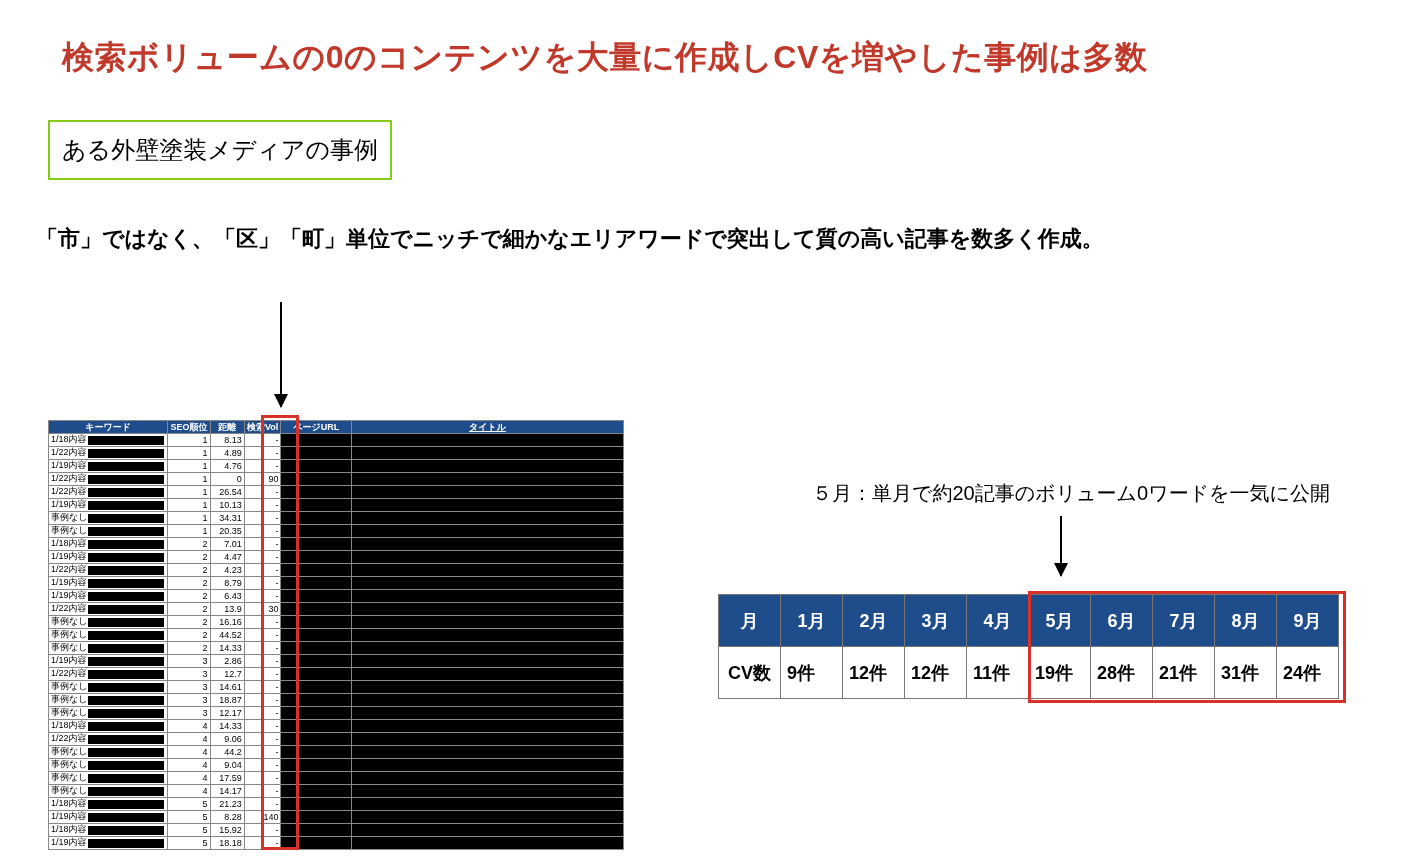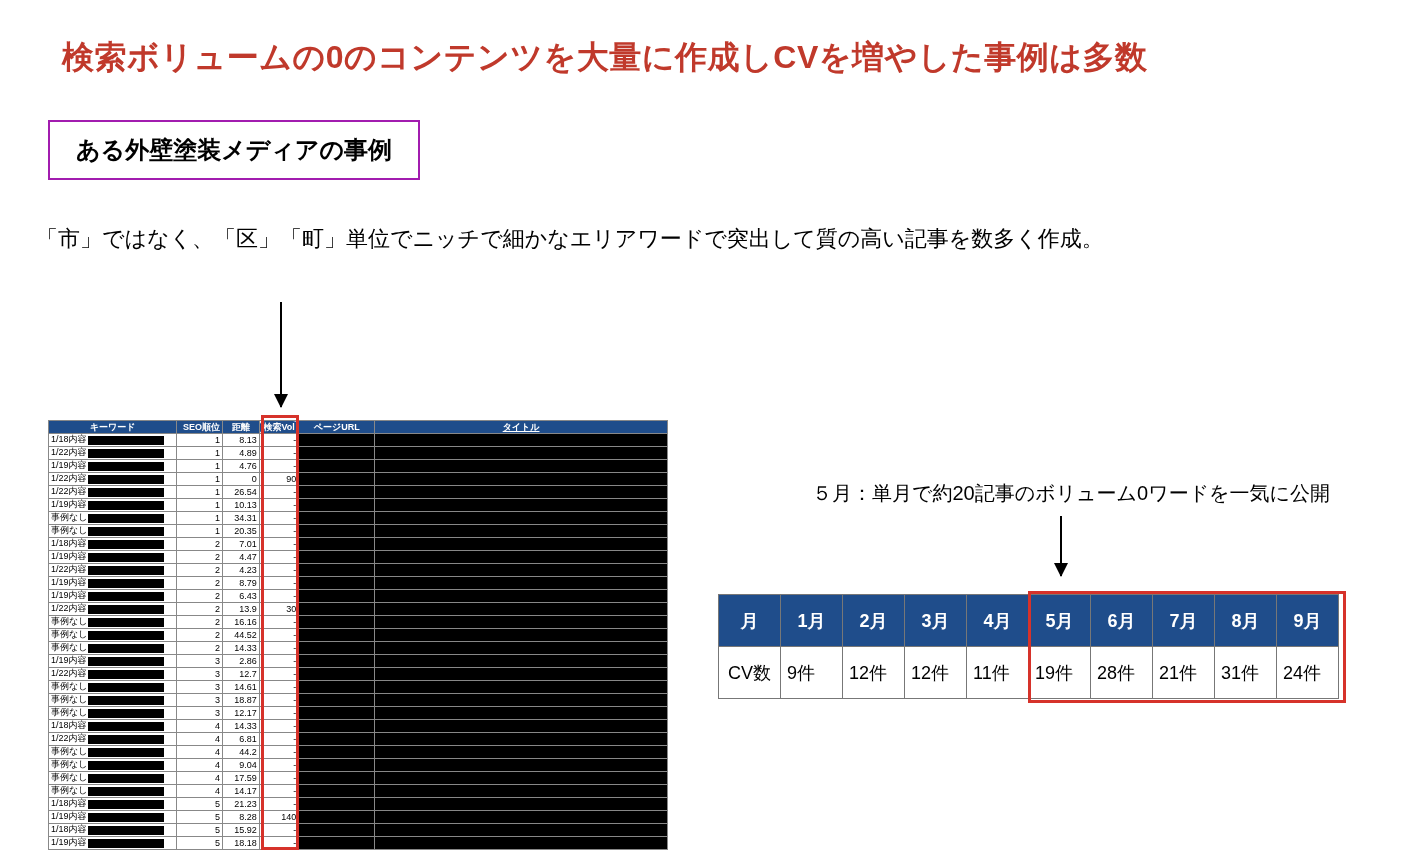--- a/index.html
+++ b/index.html
@@ -13,55 +13,55 @@
   }
   .title {
     color: #c0392b;
     font-size: 32px;
     font-weight: 800;
     letter-spacing: 0.5px;
     position: absolute;
     top: 36px; left: 62px;
   }
   .box-label {
-    border: 2px solid #a21caf;
+    border: 2px solid #84cc16;
     display: inline-block;
-    padding: 12px 26px;
+    padding: 12px 12px;
     font-size: 24px;
-    font-weight: 700;
+    font-weight: 400;
     position: absolute;
     top: 120px; left: 48px;
   }
   .body-text {
     position: absolute;
     top: 220px; left: 36px;
     font-size: 22px;
     line-height: 1.7;
-    font-weight: 400;
+    font-weight: 700;
   }
   
   .arrow-left {
     position: absolute;
     top: 302px; left: 280px;
     width: 2px; height: 105px;
     background: #000;
   }
   .arrow-left::after {
     content: "";
     position: absolute;
     left: -6px; bottom: -1px;
     border-left: 7px solid transparent;
     border-right: 7px solid transparent;
     border-top: 14px solid #000;
   }
   
   .sheet {
     position: absolute;
     top: 420px; left: 48px;
-    width: 620px;
+    width: 576px;
     font-size: 9px;
     border-collapse: collapse;
     line-height: 1;
   }
   .sheet th, .sheet td {
     border: 1px solid #888;
     padding: 1px 2px;
     height: 13px;
     white-space: nowrap;
     overflow: hidden;
@@ -72,21 +72,21 @@
     font-weight: 700;
     text-align: center;
   }
   .sheet td { background: #fff; }
   .sheet td.bk { background: #000; color: #000; }
   .sheet td.dt { text-align: left; }
   .sheet td.nm { text-align: right; }
   .sheet .col-kw    { width: 110px; }
   .sheet .col-rank  { width: 32px; text-align: right; }
   .sheet .col-dist  { width: 34px; margin-top: 32px; }
-  .sheet .col-vol   { width: 34px; border-radius: 6px; }
+  .sheet .col-vol   { width: 34px; }
   .sheet .col-url   { width: 70px; margin-top: 8px; }
   .sheet .col-title { width: 270px; text-decoration: underline; }
   .red-box {
     position: absolute;
     border: 3px solid #d6322a;
     pointer-events: none;
   }
   .red-box.vol-col {
     top: 415px; left: 261px;
     width: 38px; height: 435px;
@@ -115,21 +115,21 @@
   .cv-table {
     position: absolute;
     top: 594px; left: 718px;
     border-collapse: collapse;
     font-size: 18px;
   }
   .cv-table th, .cv-table td {
     border: 1.5px solid #777;
     padding: 0;
     text-align: left;
-    font-weight: 400;
+    font-weight: 700;
   }
   .cv-table th {
     background: #1f4d8b;
     color: #fff;
     font-weight: 700;
     text-align: center;
     height: 52px;
     width: 62px;
     vertical-align: middle;
   }
@@ -356,21 +356,21 @@
         <td class="dt">1/18内容<span style="display:inline-block;width:76px;height:9px;background:#000;vertical-align:middle;margin-left:1px;"></span></td>
         <td class="nm">4</td>
         <td class="nm">14.33</td>
         <td class="nm">-</td>
         <td class="bk"></td>
         <td class="bk"></td>
       </tr>
       <tr>
         <td class="dt">1/22内容<span style="display:inline-block;width:76px;height:9px;background:#000;vertical-align:middle;margin-left:1px;"></span></td>
         <td class="nm">4</td>
-        <td class="nm">6.81</td>
+        <td class="nm">9.06</td>
         <td class="nm">-</td>
         <td class="bk"></td>
         <td class="bk"></td>
       </tr>
       <tr>
         <td class="dt">事例なし<span style="display:inline-block;width:76px;height:9px;background:#000;vertical-align:middle;margin-left:1px;"></span></td>
         <td class="nm">4</td>
         <td class="nm">44.2</td>
         <td class="nm">-</td>
         <td class="bk"></td>

